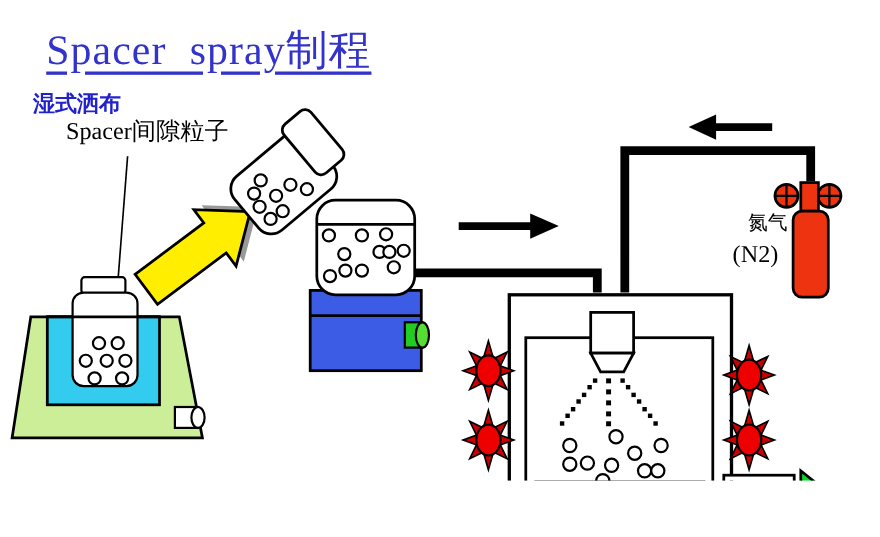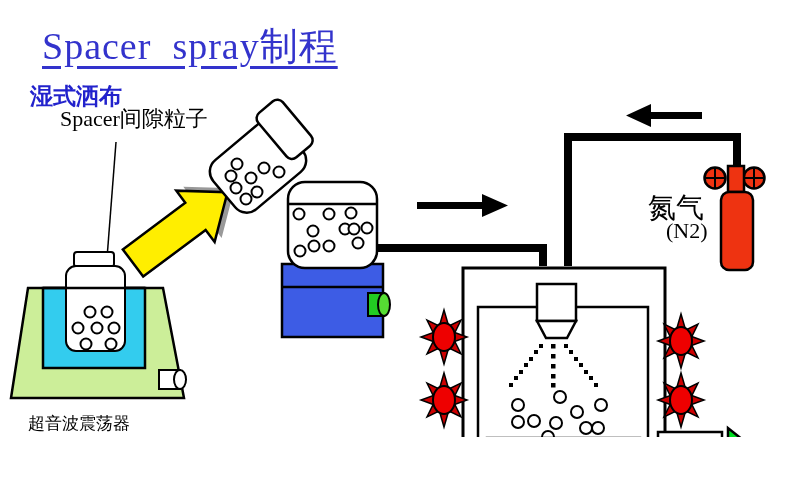--- a/index.html
+++ b/index.html
@@ -2,24 +2,24 @@
 <html><head>
 <meta charset="utf-8">
 <style>
   html,body { margin:0; padding:0; background:#fff; }
   .stage { position:relative; width:800px; height:437px; background:#fff; overflow:hidden;
            font-family:"Liberation Serif", serif;border-radius:31px; }
   .stage svg { position:absolute; left:0; top:0; }
   .label { position:absolute; white-space:pre; color:#000; line-height:1.1; }
   .title { left:42px; top:26px; font-size:38px; letter-spacing:1px;
            text-decoration:underline; text-underline-offset:7px; }
-  .subtitle { left:30px; top:84px; font-size:23px; font-weight:bold; }
+  .subtitle { left:30px; top:84px; font-size:20px; font-weight:bold; }
   .particle { left:28px; top:107px; font-size:22px;margin-left:32px; }
   .vibrator-label { left:28px; top:415px; font-size:17px; }
-  .gas1 { left:648px; top:193px; font-size:28px; }
+  .gas1 { left:680px; top:193px; font-size:18px; }
   .gas2 { left:666px; top:219px; font-size:22px;text-align:right; }
 </style>
 </head>
 <body>
 
 <div class="stage">
 
   <svg width="800" height="488" viewBox="0 0 800 488">
     <defs>
       <g id="sun">
@@ -178,16 +178,15 @@
         <line x1="754" y1="167.5" x2="754" y2="188.5" stroke-width="2"></line>
       </g>
       <rect x="728" y="166" width="16" height="26" fill="#EE3311"></rect>
       <rect x="721" y="192" width="32" height="78" rx="8" fill="#EE3311"></rect>
     </g>
   </svg>
 
   <div class="label title" style="color: rgb(51, 51, 204);">Spacer  spray制程</div>
   <div class="label subtitle" style="color: rgb(34, 34, 204);">湿式洒布</div>
   <div class="label particle">Spacer间隙粒子</div>
-  <div class="label vibrator-label">超音波震荡器</div>
   <div class="label gas1">氮气</div>
   <div class="label gas2">(N2)</div>
 </div>
 
 </body></html>

